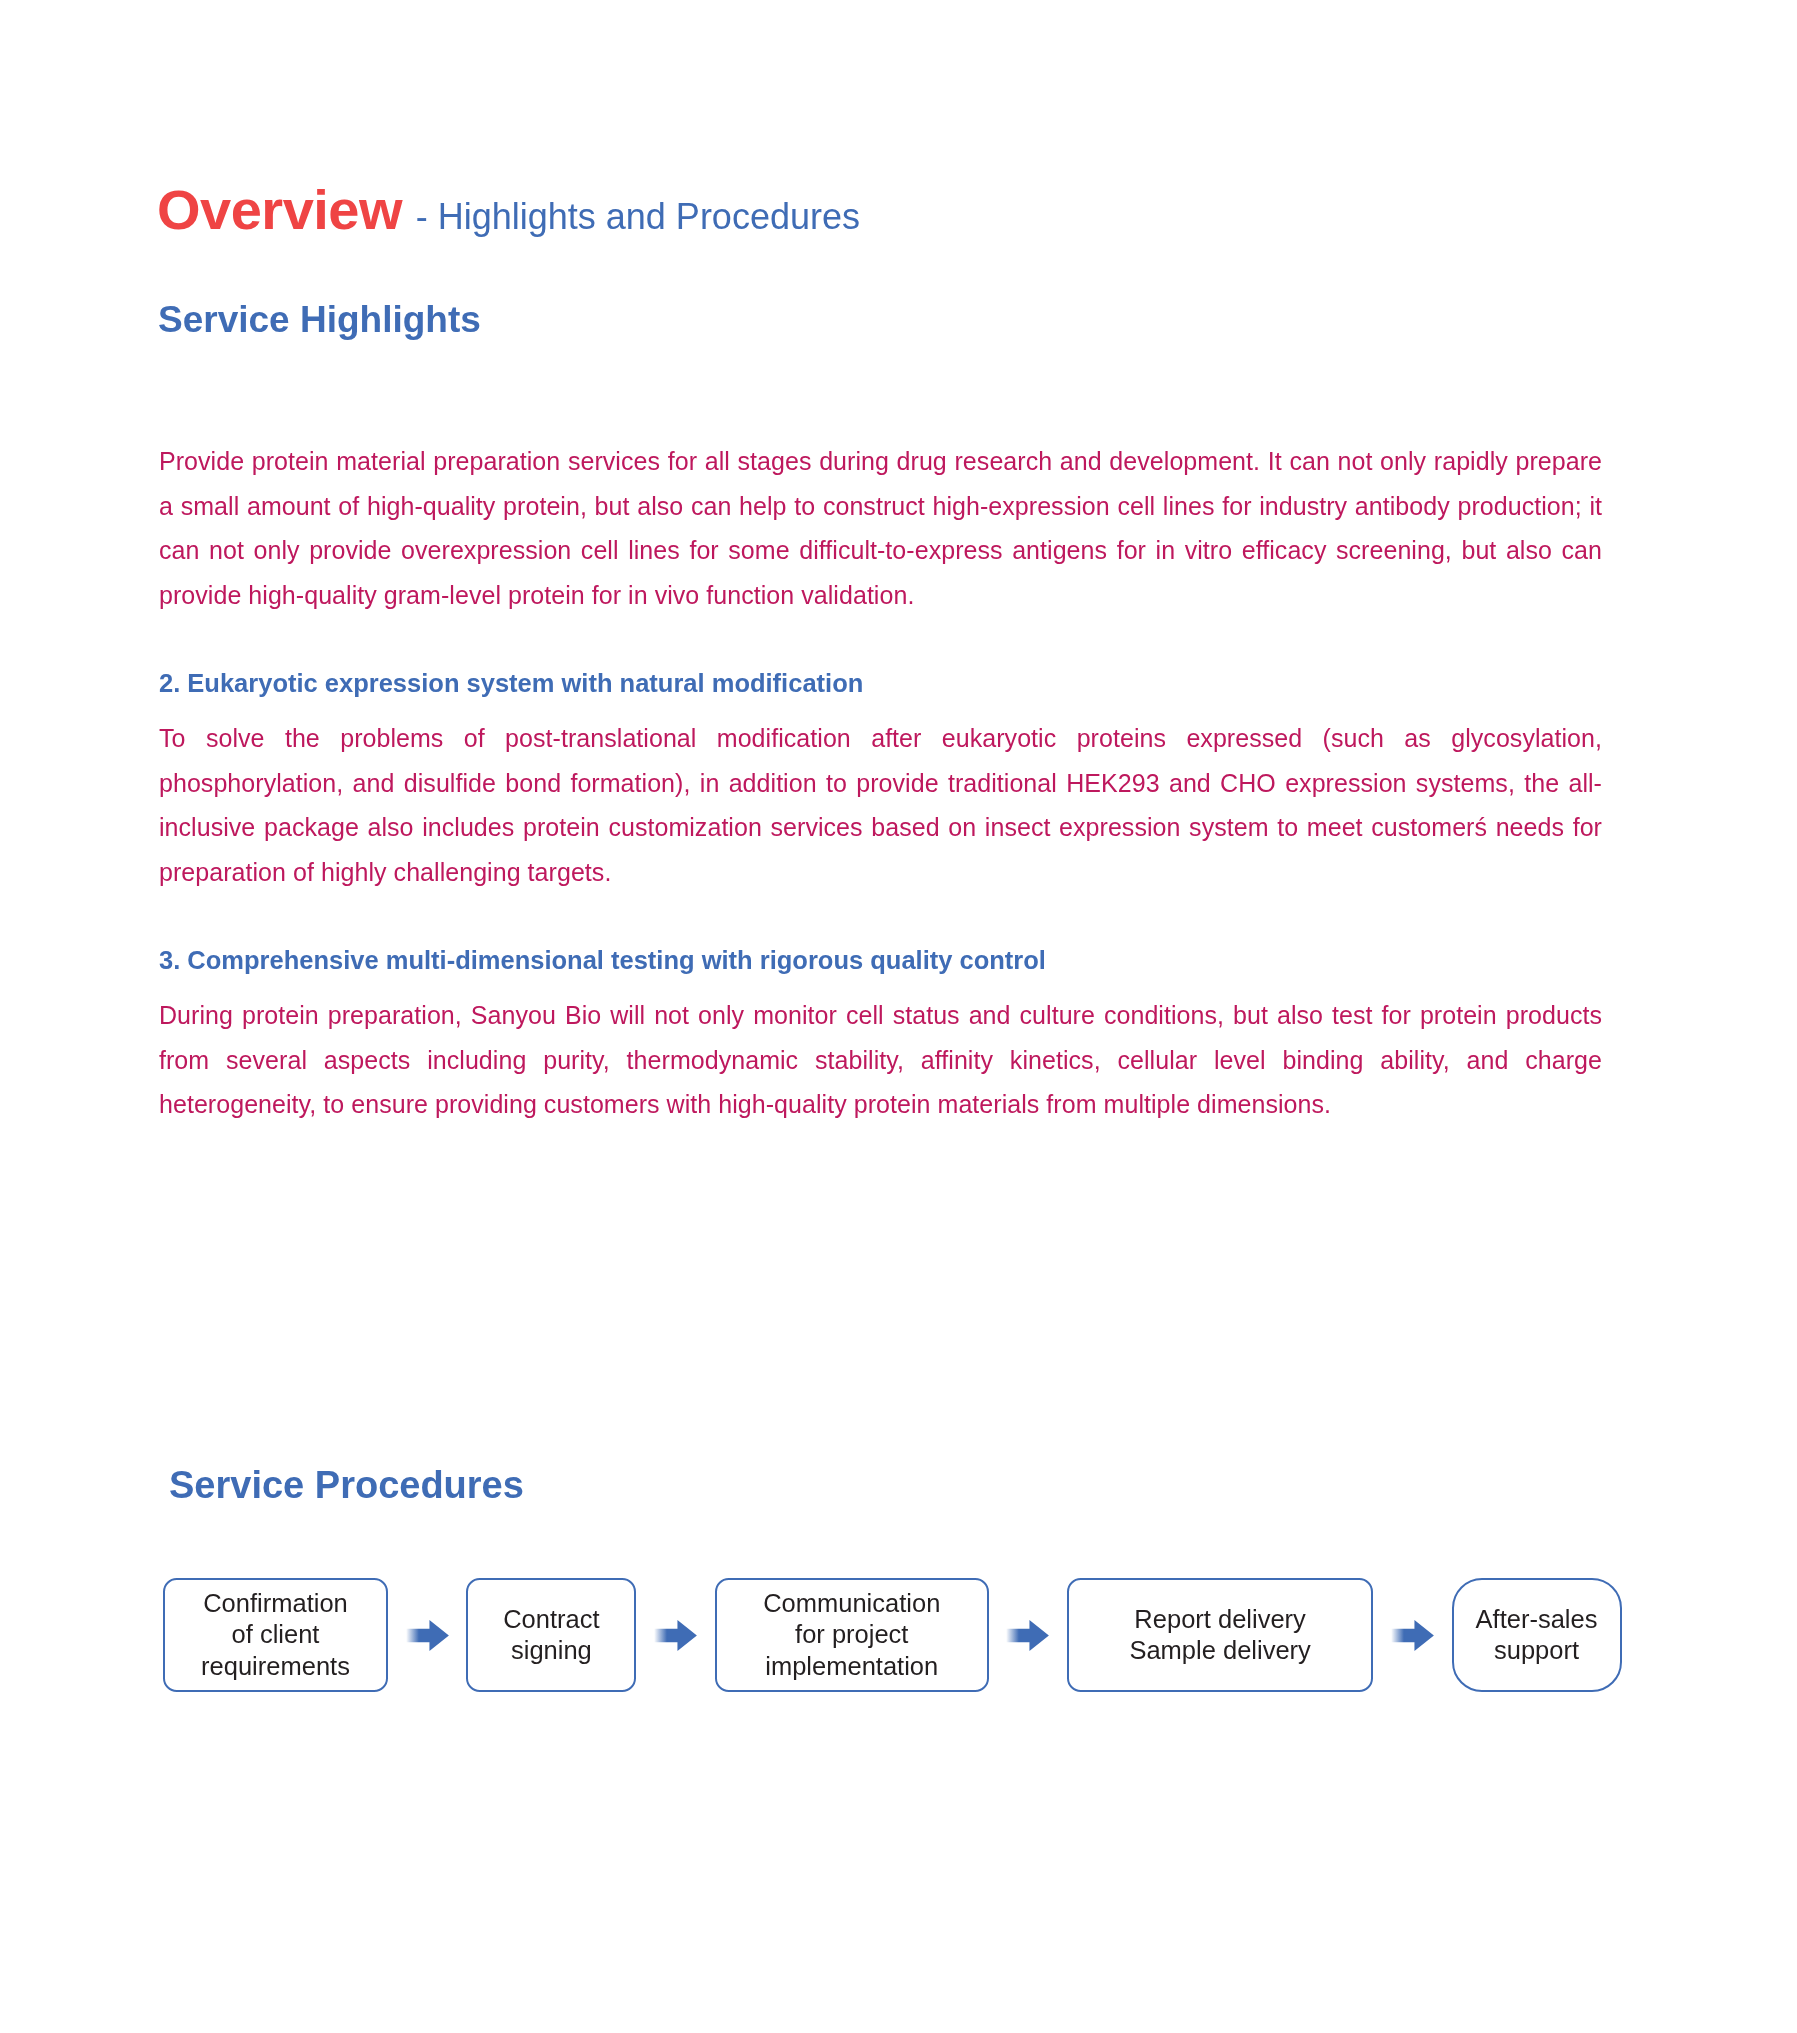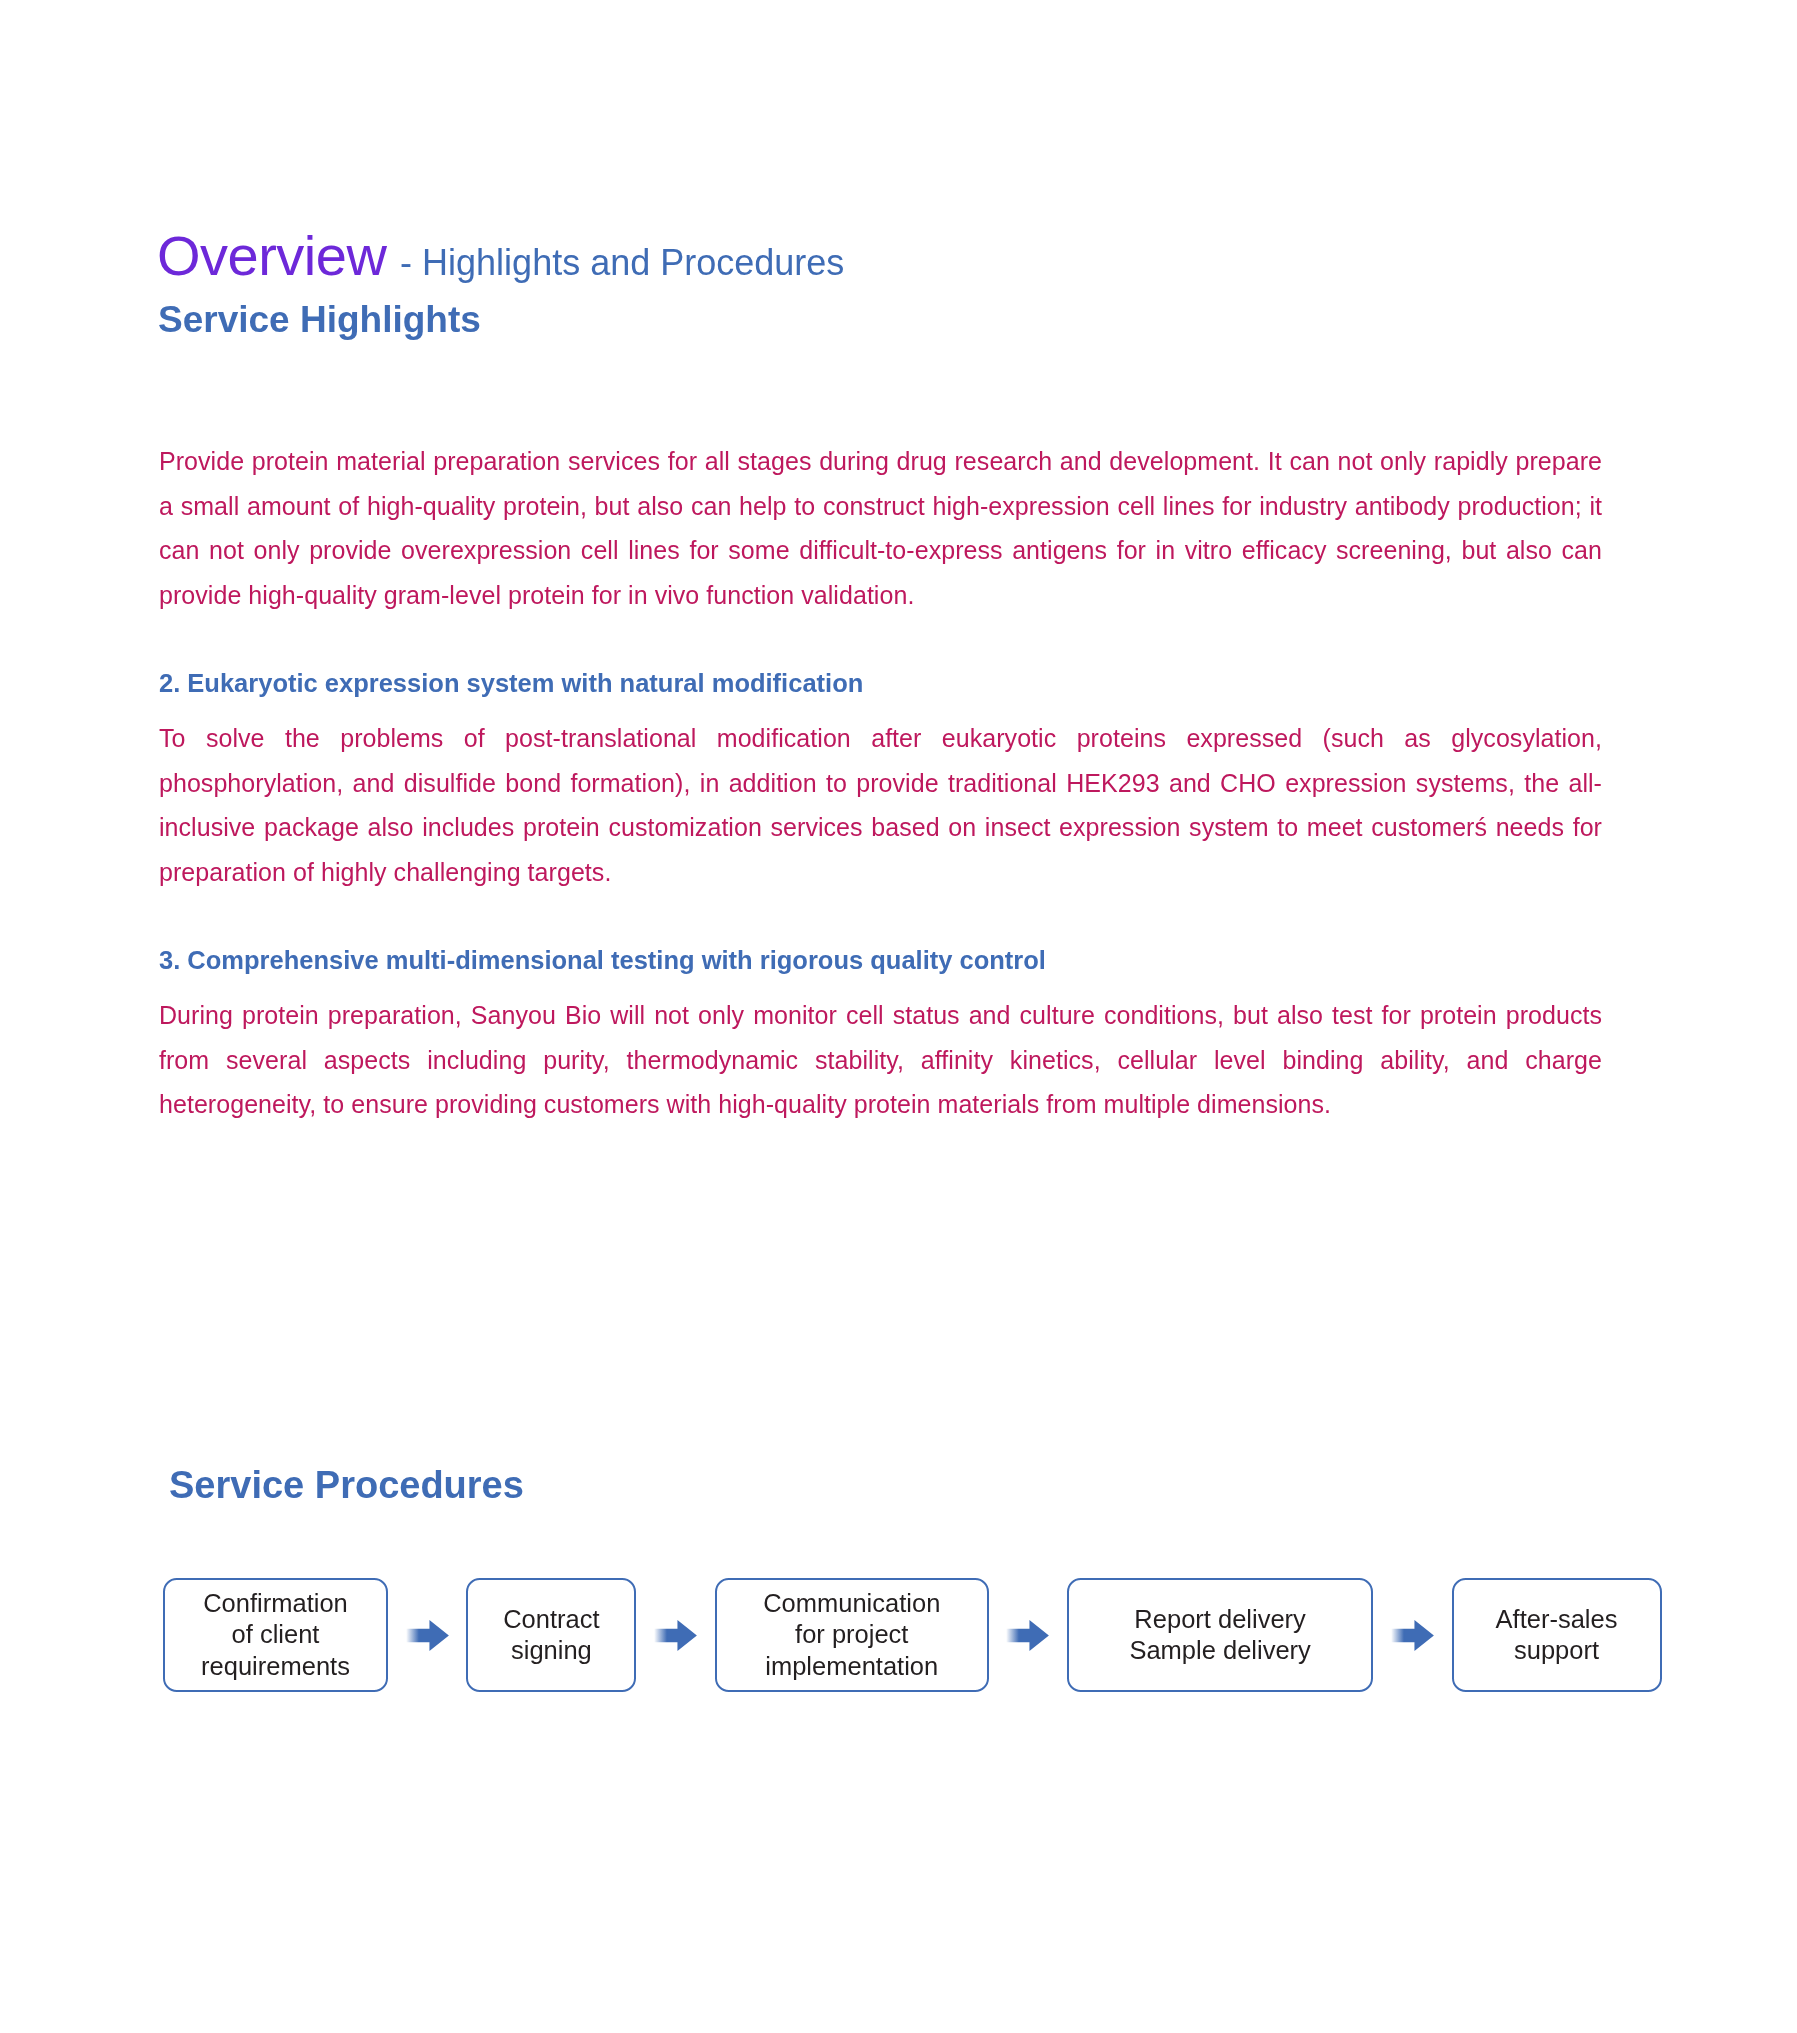--- a/index.html
+++ b/index.html
@@ -28,25 +28,24 @@
   .title-row {
     position: absolute;
     left: 157px;
     top: 182px;
     display: flex;
     align-items: baseline;
     white-space: nowrap;
   }
   .title-main {
     font-size: 56px;
-    font-weight: 400;
-    color: #6d28d9;
+    font-weight: 700;
+    color: #ef4444;
     letter-spacing: -0.5px;
     line-height: 1;
-    margin-top: 46px;
   }
   .title-sub {
     font-size: 36px;
     font-weight: 400;
     color: #3f6cb5;
     margin-left: 13.7px;
     line-height: 1;
   }
 
   .section-title {
@@ -229,20 +228,20 @@
           <defs>
             <linearGradient id="ag4" x1="0" y1="0" x2="1" y2="0">
               <stop offset="0" stop-color="#ffffff"></stop>
               <stop offset="0.30" stop-color="#3f6cb5"></stop>
               <stop offset="1" stop-color="#3f6cb5"></stop>
             </linearGradient>
           </defs>
           <path d="M0 11 L24 11 L24 2 L44 18 L24 34 L24 25 L0 25 Z" fill="url(#ag4)"></path>
         </svg>
       </div>
-      <div class="flow-box" style="width: 210px;">
+      <div class="flow-box" style="width: 170px; border-radius: 30px;">
         <div class="flow-box-label">After-sales
 support</div>
       </div>
     </div>
 
 </div>
 
 
 </body></html>

